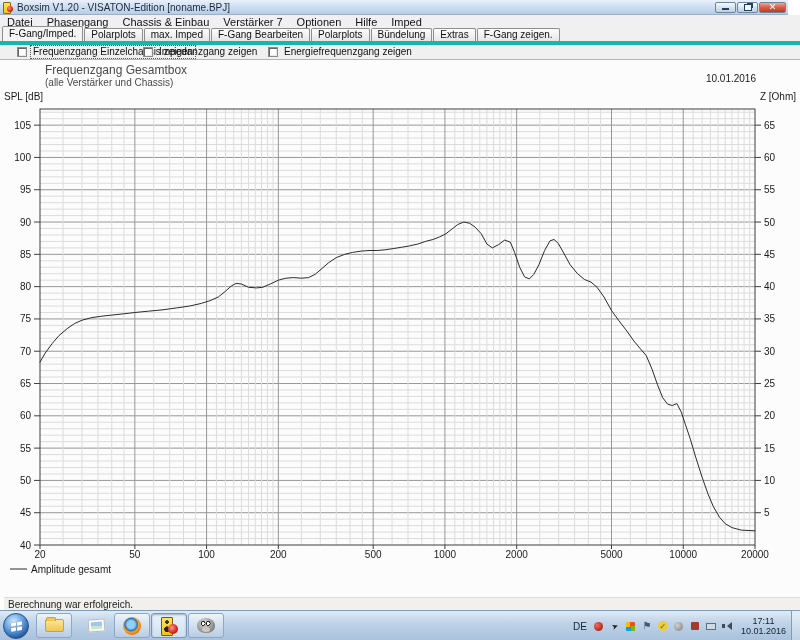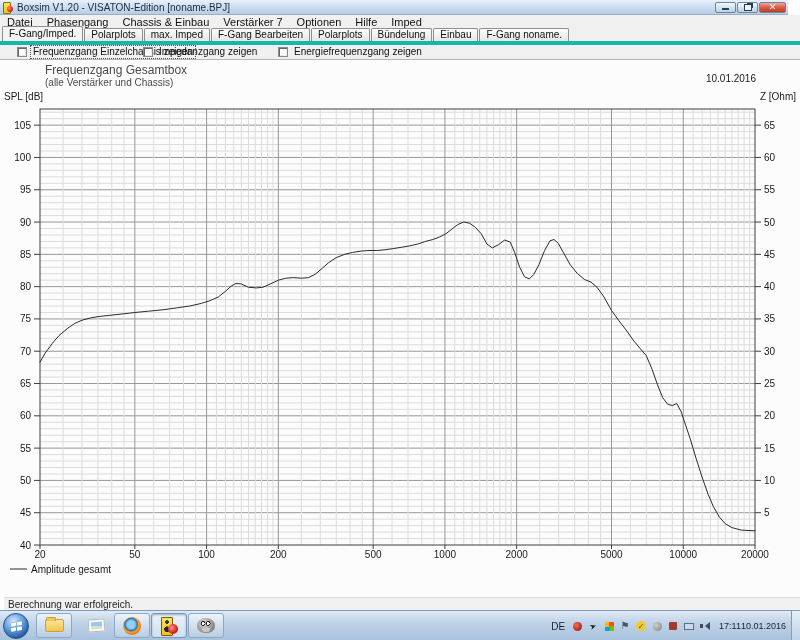--- a/index.html
+++ b/index.html
@@ -103,21 +103,21 @@
   .t-flag{color:#47586b;font-size:10px;line-height:10px;}
   .t-check{width:10px;height:10px;border-radius:50%;background:#f8c832;color:#1a7a1a;
     font-size:8px;font-weight:bold;display:flex;align-items:center;justify-content:center;}
   .t-gray{width:9px;height:9px;border-radius:50%;background:radial-gradient(circle at 35% 35%,#cfcfcf,#7e7e7e);}
   .t-redsq{width:8px;height:8px;border-radius:1px;background:#a23a2e;}
   .t-net{width:10px;height:7px;background:#cfdae6;border:1px solid #5a6f85;box-sizing:border-box;}
   .t-vol{position:relative;width:12px;height:12px;}
   .t-vol .cone{position:absolute;left:2px;top:2px;width:0;height:0;
     border:4px solid transparent;border-right:5px solid #3c4c5c;}
   .t-vol .stem{position:absolute;left:1px;top:4px;width:3px;height:4px;background:#3c4c5c;}
-  .clock{display:flex;flex-direction:row;align-items:center;font-size:9px;line-height:10px;
+  .clock{display:flex;flex-direction:column;align-items:center;font-size:9px;line-height:10px;
     color:#16222e;margin-left:4px;margin-right:2px;}
   .show-desktop{position:absolute;right:0;top:0;width:9px;height:30px;
     background:linear-gradient(#e4eef8,#bfd2e6);border-left:1px solid #7f9db9;box-sizing:border-box;}
 </style>
 </head>
 <body>
 
 <div class="window">
 
   <div class="titlebar">
@@ -149,34 +149,34 @@
     <span class="menu-item">Imped</span>
   </div>
 
   <div class="tabbar">
     <span class="tab active">F-Gang/Imped.</span>
     <span class="tab">Polarplots</span>
     <span class="tab">max. Imped</span>
     <span class="tab">F-Gang Bearbeiten</span>
     <span class="tab">Polarplots</span>
     <span class="tab">Bündelung</span>
-    <span class="tab">Einbau</span>
-    <span class="tab">F-Gang noname.</span>
+    <span class="tab">Extras</span>
+    <span class="tab">F-Gang zeigen.</span>
   </div>
 
   <div class="optionsbar">
     <span class="chk focused" style="left:17px;">
       <span class="box"></span>
       <span class="lbl">Frequenzgang Einzelchassis zeigen</span>
     </span>
     <span class="chk" style="left:143px;">
       <span class="box"></span>
       <span class="lbl">Impedanzgang zeigen</span>
     </span>
-    <span class="chk" style="left:278px;">
+    <span class="chk" style="left:268px;">
       <span class="box"></span>
       <span class="lbl">Energiefrequenzgang zeigen</span>
     </span>
   </div>
 
   <div class="chart-panel">
     <svg id="chart-svg" width="800" height="537" viewBox="0 0 800 537">
         <line x1="40" x2="755" y1="478.5407407407407" y2="478.5407407407407" stroke="#dcdcdc" stroke-width="1"></line>
         <line x1="40" x2="755" y1="472.0814814814815" y2="472.0814814814815" stroke="#dcdcdc" stroke-width="1"></line>
         <line x1="40" x2="755" y1="465.6222222222222" y2="465.6222222222222" stroke="#dcdcdc" stroke-width="1"></line>

